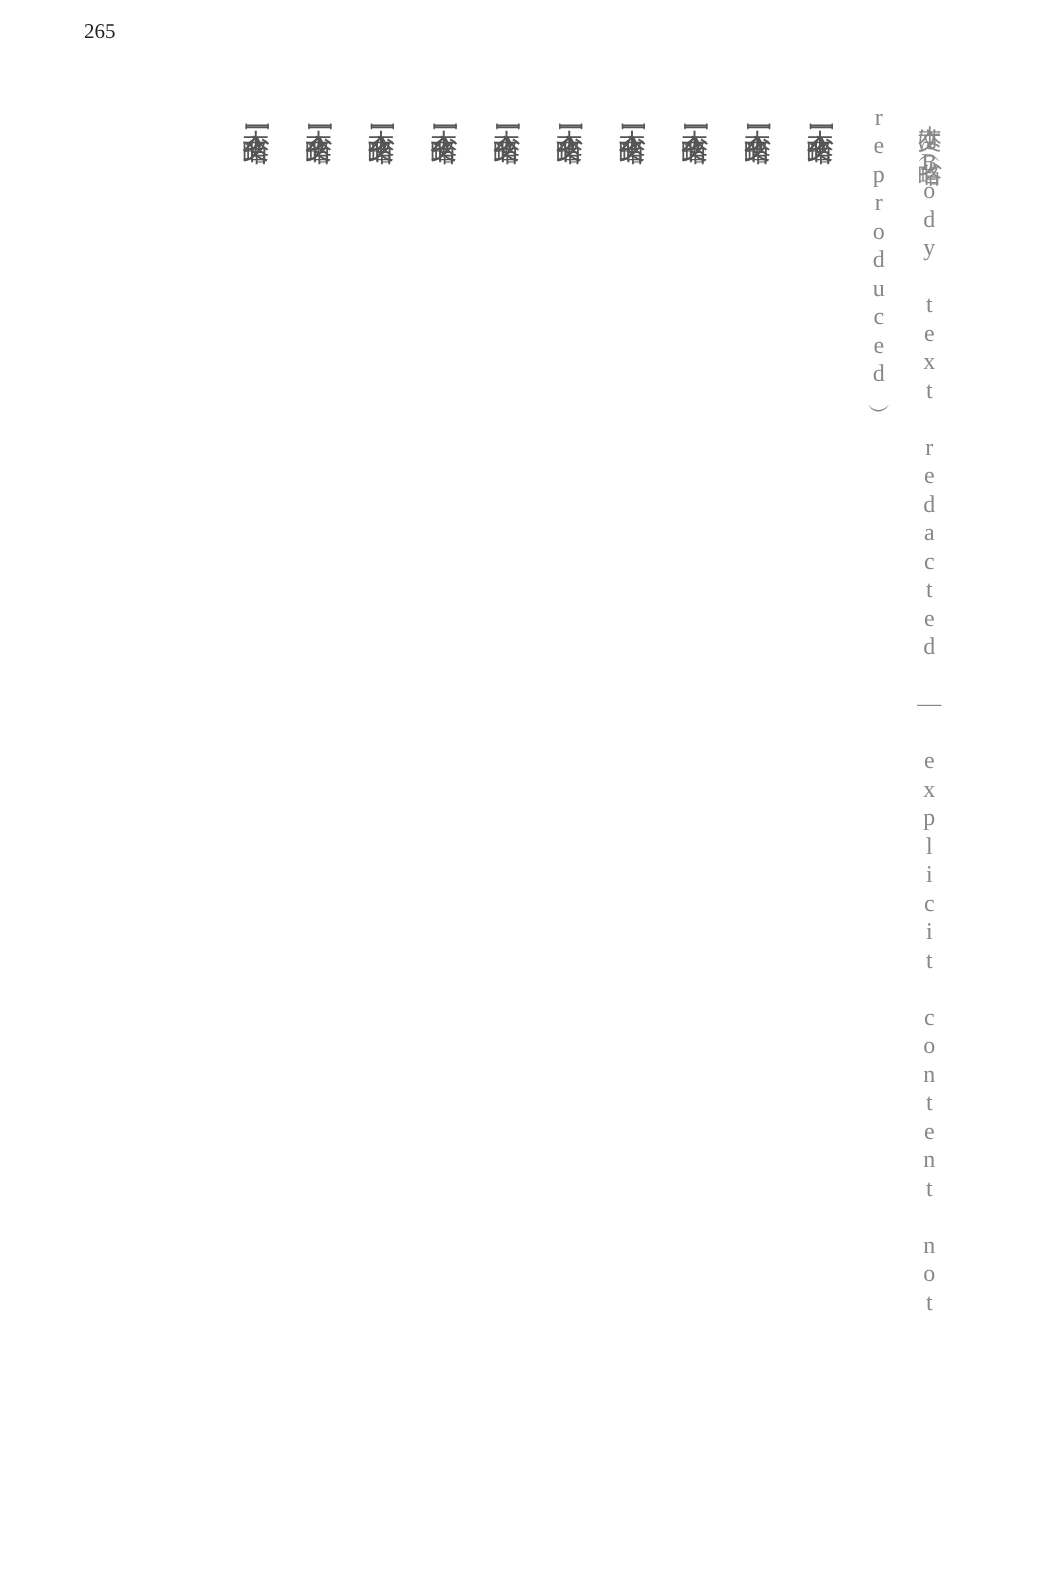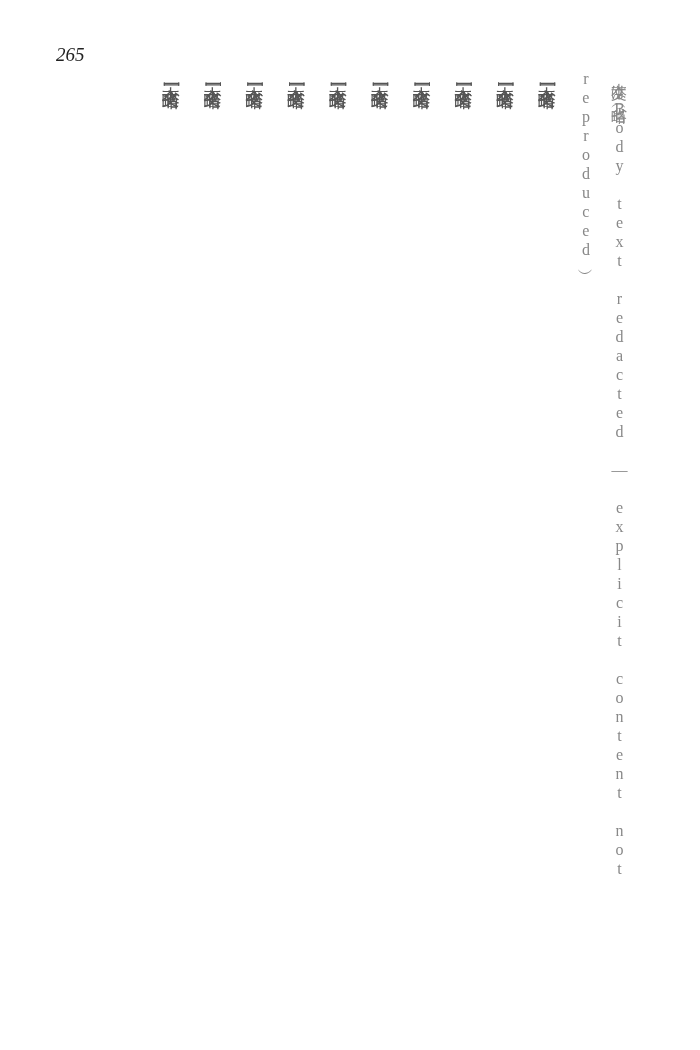--- a/index.html
+++ b/index.html
@@ -15,24 +15,22 @@
     width: 700px;
     height: 1050px;
     background: #ffffff;
     font-family: "Liberation Serif", "DejaVu Serif", serif;
     color: #1a1a1a;
   }
   .page-number {
     position: absolute;
     top: 14px;
     left: 56px;
-    font-size: 19px;
-    font-style: italic;
+    font-size: 14px;
     color: #222222;
-    margin-top: 30px;
   }
   .text-block {
     position: absolute;
     top: 70px;
     right: 60px;
     bottom: 30px;
     left: 40px;
     writing-mode: vertical-rl;
     text-orientation: upright;
     font-size: 18px;

